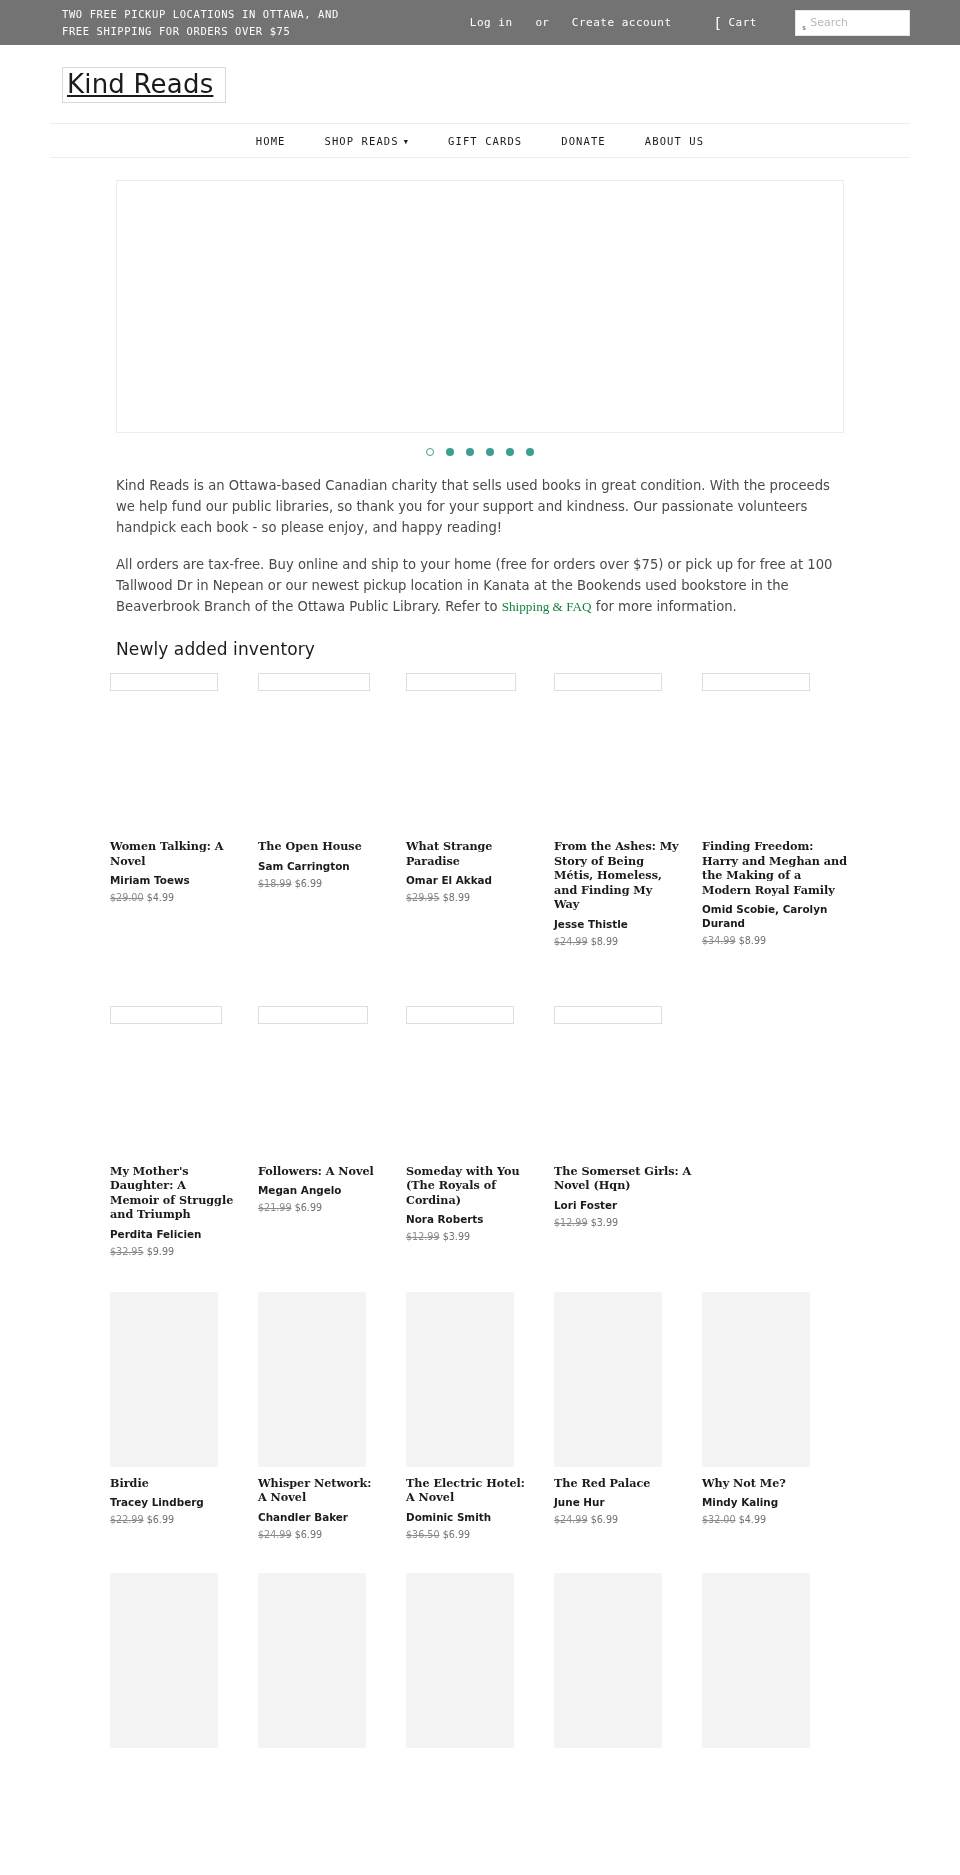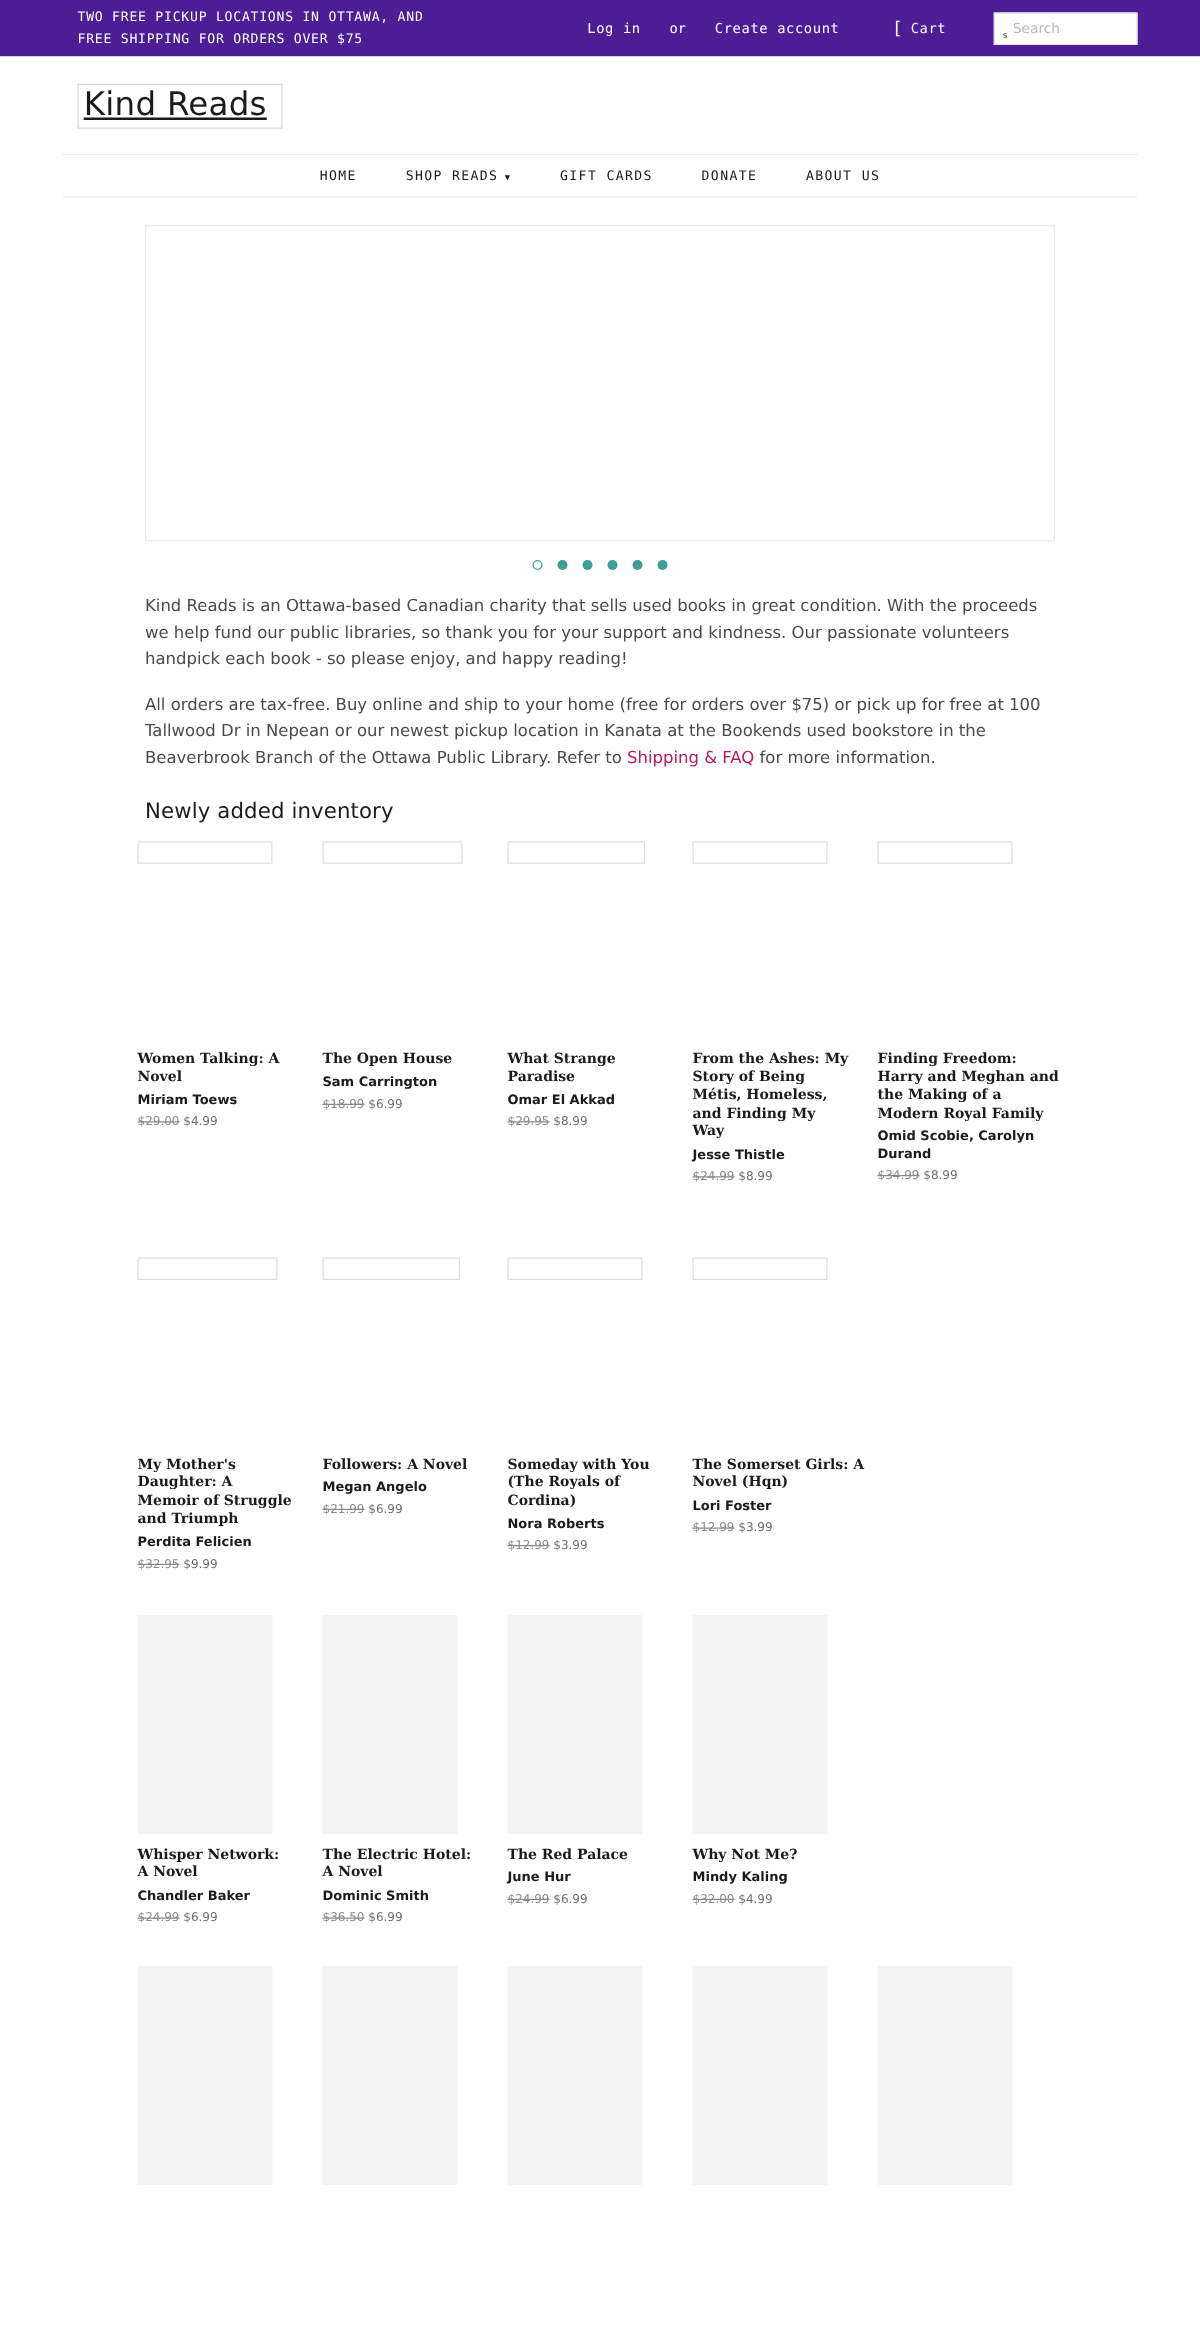--- a/index.html
+++ b/index.html
@@ -6,21 +6,21 @@
   html, body {
     width: 960px;
     background: #ffffff;
     font-family: "Liberation Sans", sans-serif;
     -webkit-font-smoothing: antialiased;
   }
   body { width: 960px; height: 1875px; overflow: hidden; position: relative; }
 
   
   .topbar {
-    background: #4c1d95;
+    background: #737373;
     height: 45px;
     width: 960px;
     position: relative;
   }
   .topbar-inner {
     width: 860px;
     margin: 0 auto;
     height: 45px;
     display: flex;
     align-items: center;
@@ -172,21 +172,21 @@
     width: 728px;
     margin: 16px auto 0 auto;
   }
   .copy p {
     font-family: "DejaVu Sans", sans-serif;
     font-size: 13.2px;
     line-height: 21px;
     color: #4a4a4a;
     margin-bottom: 16px;
   }
-  .copy a.inline-link { color: #be185d; text-decoration: none; }
+  .copy a.inline-link { color: #15803d; text-decoration: none; font-family: Liberation Serif, serif; }
 
   
   .section-head {
     width: 728px;
     margin: 22px auto 0 auto;
     font-family: "DejaVu Sans", sans-serif;
     font-size: 17px;
     color: #1b1b1b;
     font-weight: normal;
     letter-spacing: .1px;
@@ -383,20 +383,26 @@
     <div class="card">
       <div class="thumb-broken"></div>
       <div class="thumb-spacer-b"></div>
       <div class="p-title">The Somerset Girls: A Novel (Hqn)</div>
       <div class="p-author">Lori Foster</div>
       <div class="p-price"><s>$12.99</s><span class="sale"> $3.99</span></div>
     </div>
     <div class="row-gap-b"></div>
     <div class="card">
       <div class="thumb-gray"></div>
+      <div class="p-title">Birdie</div>
+      <div class="p-author">Tracey Lindberg</div>
+      <div class="p-price"><s>$22.99</s><span class="sale"> $6.99</span></div>
+    </div>
+    <div class="card">
+      <div class="thumb-gray"></div>
       <div class="p-title">Whisper Network: A Novel</div>
       <div class="p-author">Chandler Baker</div>
       <div class="p-price"><s>$24.99</s><span class="sale"> $6.99</span></div>
     </div>
     <div class="card">
       <div class="thumb-gray"></div>
       <div class="p-title">The Electric Hotel: A Novel</div>
       <div class="p-author">Dominic Smith</div>
       <div class="p-price"><s>$36.50</s><span class="sale"> $6.99</span></div>
     </div>

